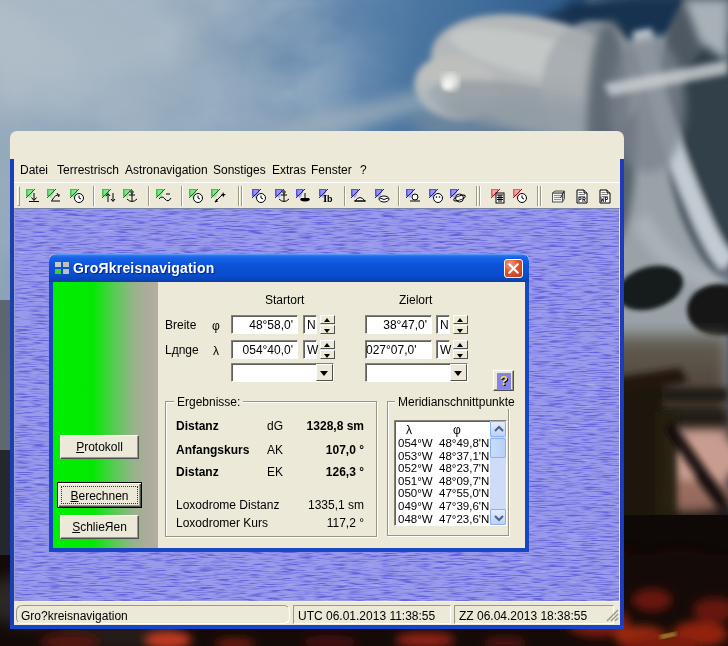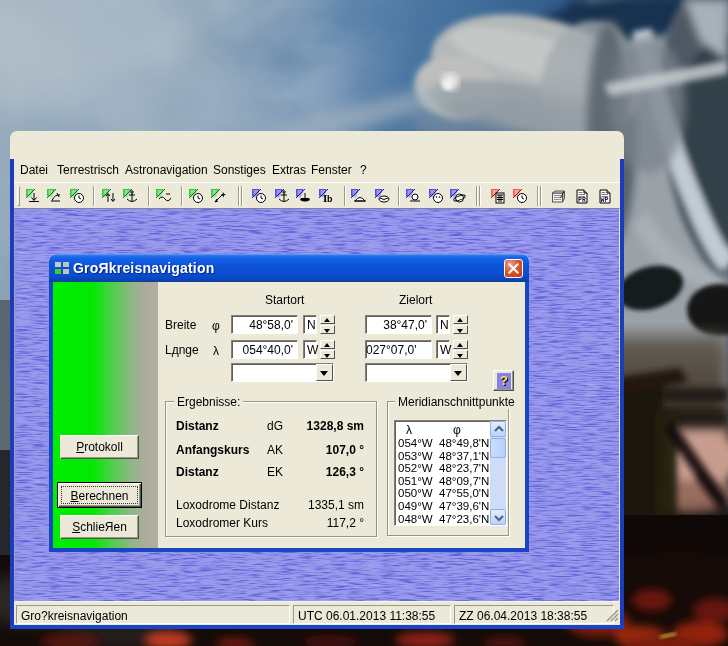--- a/index.html
+++ b/index.html
@@ -402,21 +402,21 @@
               <feMergeNode in="base"></feMergeNode>
               <feMergeNode in="ltd"></feMergeNode>
               <feMergeNode in="dkd"></feMergeNode>
             </feMerge>
         </filter>
       </defs>
       <rect width="604" height="392" filter="url(#mditex)"></rect>
     </svg>
   </div>
   <div id="status">
-    <div class="spanel" style="left:2px; width:274px;">Gro?kreisnavigation</div>
+    <div class="spanel" style="left:2px; width:274px;border-radius:6px;">Gro?kreisnavigation</div>
     <div class="spanel" style="left:279px; width:158px;">UTC 06.01.2013 11:38:55</div>
     <div class="spanel" style="left:440px; width:160px;">ZZ 06.04.2013 18:38:55</div>
     <svg style="position:absolute;right:1px;bottom:3px" width="13" height="13">
         <path d="M12 1 L1 12 M12 5 L5 12 M12 9 L9 12" stroke="#9d9a84" stroke-width="1.5"></path>
       </svg>
   </div>
 </div>
 
 <div id="dlg">
   <div class="tbar">

